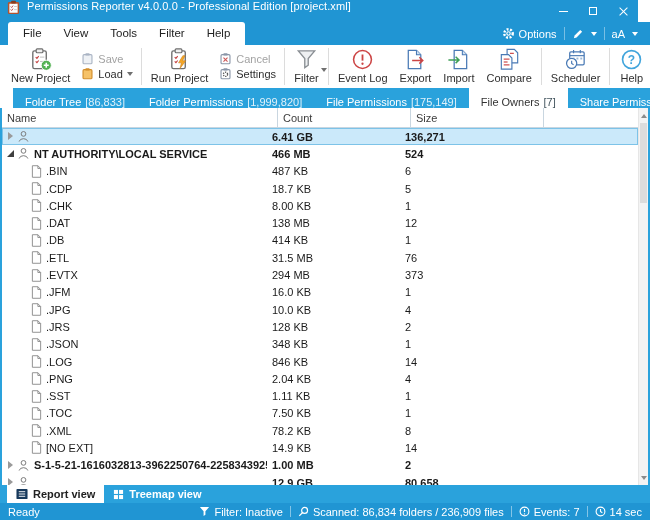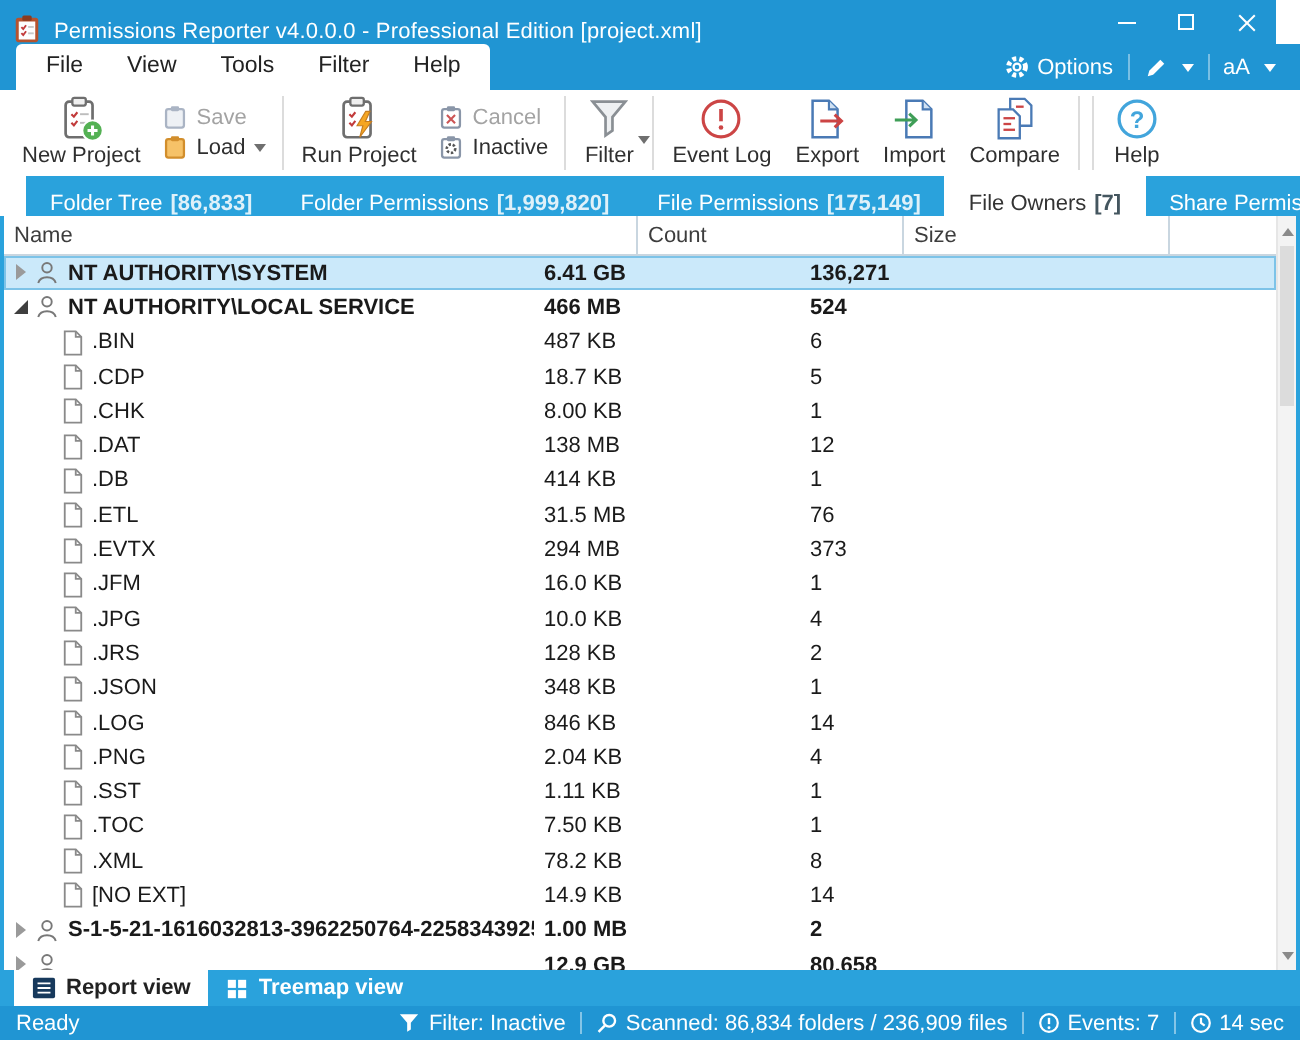--- a/index.html
+++ b/index.html
@@ -7,21 +7,21 @@
     --blue2:#2aa2dc;
     --selrow:#cbe9fa;
     --selborder:#7dc3e8;
   }
   *{margin:0;padding:0;box-sizing:border-box;}
   html,body{width:650px;height:520px;overflow:hidden;}
   body{font-family:"Liberation Sans",sans-serif;-webkit-font-smoothing:antialiased;}
   .window{position:relative;width:650px;height:520px;background:#fff;overflow:hidden;}
 
   
-  .titlebar{position:absolute;top:0;left:0;right:12px;height:22px;background:var(--blue);display:flex;align-items:flex-end;color:#fff;}
+  .titlebar{position:absolute;top:0;left:0;right:12px;height:22px;background:var(--blue);display:flex;align-items:flex-start;color:#fff;}
   .app-icon{width:15px;height:15px;margin:0 6px 0 6px;display:flex;}
   .title-text{font-size:11px;letter-spacing:.1px;}
   .win-controls{margin-left:auto;display:flex;height:100%;}
   .win-btn{width:30px;height:100%;display:flex;align-items:center;justify-content:center;}
   .glyph-min{width:9px;height:1px;background:#fff;}
   .glyph-max{width:8px;height:8px;border:1px solid #fff;}
   .glyph-close{position:relative;width:9px;height:9px;}
   .glyph-close::before,.glyph-close::after{content:"";position:absolute;left:-1px;top:4px;width:11px;height:1px;background:#fff;}
   .glyph-close::before{transform:rotate(45deg);}
   .glyph-close::after{transform:rotate(-45deg);}
@@ -43,28 +43,28 @@
   .tlabel{font-size:11px;color:#2f2f2f;white-space:nowrap;line-height:13px;}
   .tstack{display:flex;flex-direction:column;justify-content:center;gap:2px;height:40px;padding:0 5px;}
   .srow{display:flex;align-items:center;gap:4px;font-size:11px;color:#2f2f2f;white-space:nowrap;}
   .srow.disabled{color:#a3a3a3;}
   .tsep{width:1px;height:37px;background:#dcdcdc;margin:0 3px;flex:0 0 auto;}
   .filter-dd{position:absolute;right:-2px;bottom:14px;border-top-color:#6f6f6f;}
 
   
   .tabstrip{position:absolute;top:88px;left:0;right:0;height:28px;background:var(--blue2);display:flex;margin-left:13px;}
   .tab{display:flex;align-items:center;gap:4px;padding:0 12px;font-size:11px;color:#fff;white-space:nowrap;}
-  .tab .tab-count{opacity:.85;font-weight:bold;}
+  .tab .tab-count{opacity:.85;}
   .tab.active{background:#fff;color:#333;text-align:right;}
   .tab.active .tab-count{color:#44565f;opacity:1;}
 
   
   .headerrow{position:absolute;top:108px;left:2px;right:12px;height:20px;background:#fff;display:flex;border-bottom:1px solid #c9d6e0;}
   .hcell{display:flex;align-items:center;padding-left:5px;font-size:11px;color:#3d3d3d;border-right:1px solid #c9d6e0;}
-  .hc-name{width:317px;}
+  .hc-name{width:276px;}
   .hc-size{width:133px;}
   .hc-count{width:133px;}
   .hc-blank{flex:1;border-right:none;}
 
   
   .tbody{position:absolute;top:128px;left:2px;right:12px;bottom:35px;background:#fff;overflow:hidden;}
   .frame-left{position:absolute;left:0;top:108px;width:2px;bottom:35px;background:var(--blue2);}
   .frame-right{position:absolute;right:0;top:108px;width:2px;bottom:35px;background:var(--blue2);}
 
   .trow{display:flex;align-items:center;height:17.3px;font-size:11px;color:#1a1a1a;}
@@ -228,21 +228,21 @@
         <span>Cancel</span>
       </div>
       <div class="srow">
         <span style="display:flex;">
             <svg width="13" height="13" viewBox="0 0 16 16">
               <rect x="2.5" y="3.2" width="11" height="11.3" rx="1.4" fill="#fff" stroke="#8a96a8" stroke-width="1.4"></rect>
               <rect x="5.5" y="1.4" width="5" height="3" rx="0.8" fill="#8a96a8"></rect>
               <circle cx="8" cy="9" r="2.6" fill="none" stroke="#555" stroke-width="1.6" stroke-dasharray="1.5 1.1"></circle>
             </svg>
           </span>
-        <span>Inactive</span>
+        <span>Settings</span>
       </div>
     </div>
     <span class="tsep"></span>
     <div class="tbtn">
       <span class="ticon">
         <svg width="25" height="25" viewBox="0 0 26 26">
             <path d="M4.5 4 h17 l-6.7 8 v7 l-3.6 2.5 v-9.5 z" fill="#eef0f2" stroke="#8a8f94" stroke-width="1.4"></path>
           </svg>
       </span>
       <span class="tlabel">Filter</span>
@@ -286,20 +286,35 @@
             <path d="M4.5 8 h7.5 l3.5 3.5 V23 H4.5 z" fill="#fff" stroke="#4a7ab5" stroke-width="1.2"></path>
             <rect x="7" y="12" width="6" height="1.2" fill="#cc4444"></rect>
             <rect x="7" y="15" width="4" height="1.2" fill="#cc4444"></rect>
             <rect x="7" y="18" width="6" height="1.2" fill="#cc4444"></rect>
             <rect x="13.5" y="6" width="4" height="1.2" fill="#cc4444"></rect>
           </svg>
       </span>
       <span class="tlabel">Compare</span>
     </div>
     <span class="tsep"></span>
+    <div class="tbtn">
+      <span class="ticon">
+        <svg width="25" height="25" viewBox="0 0 26 26">
+            <rect x="7" y="5" width="15" height="13.5" rx="1.3" fill="#fff" stroke="#4a7ab5" stroke-width="1.3"></rect>
+            <path d="M7 9 h15" stroke="#4a7ab5" stroke-width="1.2"></path>
+            <path d="M11 3.2 v3.2 M18 3.2 v3.2" stroke="#4a7ab5" stroke-width="1.2"></path>
+            <rect x="10" y="11" width="2" height="2" fill="#9cb8d6"></rect>
+            <rect x="14" y="11" width="2" height="2" fill="#9cb8d6"></rect>
+            <rect x="18" y="11" width="2" height="2" fill="#9cb8d6"></rect>
+            <circle cx="9" cy="17" r="5.3" fill="#fff" stroke="#4a7ab5" stroke-width="1.3"></circle>
+            <path d="M9 14.4 v2.8 l2 1.2" fill="none" stroke="#4a7ab5" stroke-width="1.2"></path>
+          </svg>
+      </span>
+      <span class="tlabel">Scheduler</span>
+    </div>
     <span class="tsep"></span>
     <div class="tbtn">
       <span class="ticon">
         <svg width="25" height="25" viewBox="0 0 26 26">
             <circle cx="13" cy="13" r="9.3" fill="none" stroke="#42a5dc" stroke-width="1.7"></circle>
             <text x="13" y="17.6" text-anchor="middle" font-family="Liberation Sans, sans-serif" font-size="12.5" font-weight="bold" fill="#42a5dc">?</text>
           </svg>
       </span>
       <span class="tlabel">Help</span>
     </div>
@@ -345,21 +360,20 @@
       <div class="trow type-group arrow-collapsed selected">
         <span class="cell-name">
           <span class="tree-arrow"></span>
           <span class="ric person-icon">
             <svg width="13" height="13" viewBox="0 0 16 16">
               <circle cx="8" cy="4.8" r="2.9" fill="none" stroke="#787878" stroke-width="1.2"></circle>
               <path d="M2.6 14.2 a5.6 4.8 0 0 1 10.8 0" fill="none" stroke="#787878" stroke-width="1.2"></path>
             </svg>
           </span>
 
-          <span class="label">NT AUTHORITY\SYSTEM</span>
         </span>
         <span class="cell-size">6.41 GB</span>
         <span class="cell-count">136,271</span>
       </div>
 
       <div class="trow type-group arrow-expanded">
         <span class="cell-name">
           <span class="tree-arrow"></span>
           <span class="ric person-icon">
             <svg width="13" height="13" viewBox="0 0 16 16">

